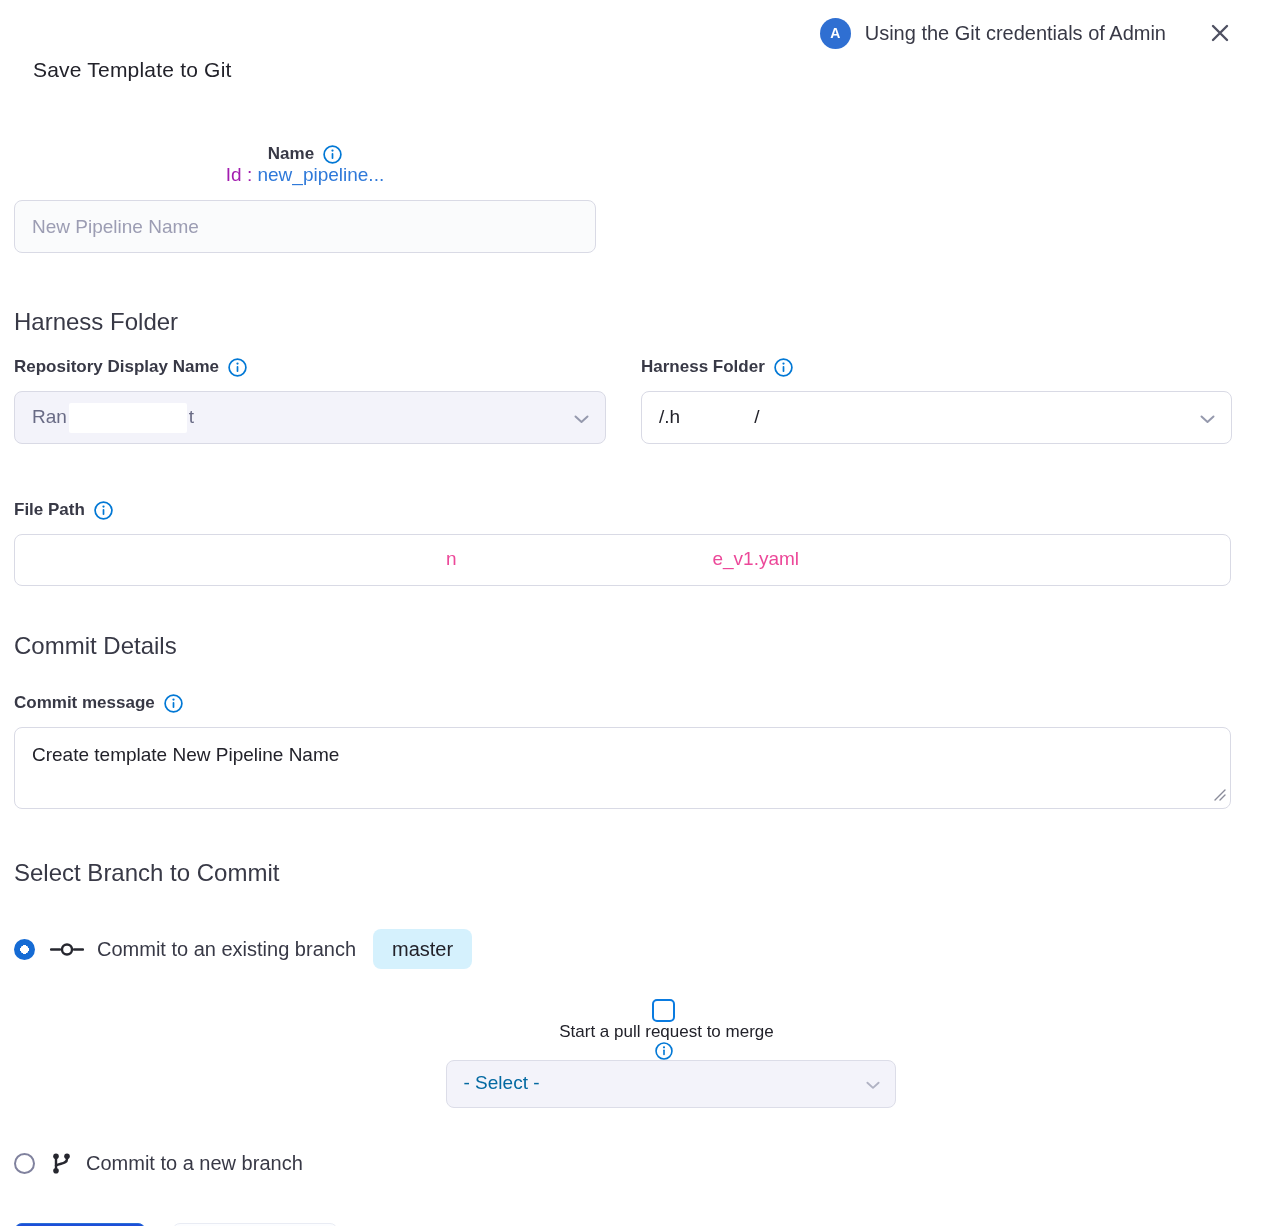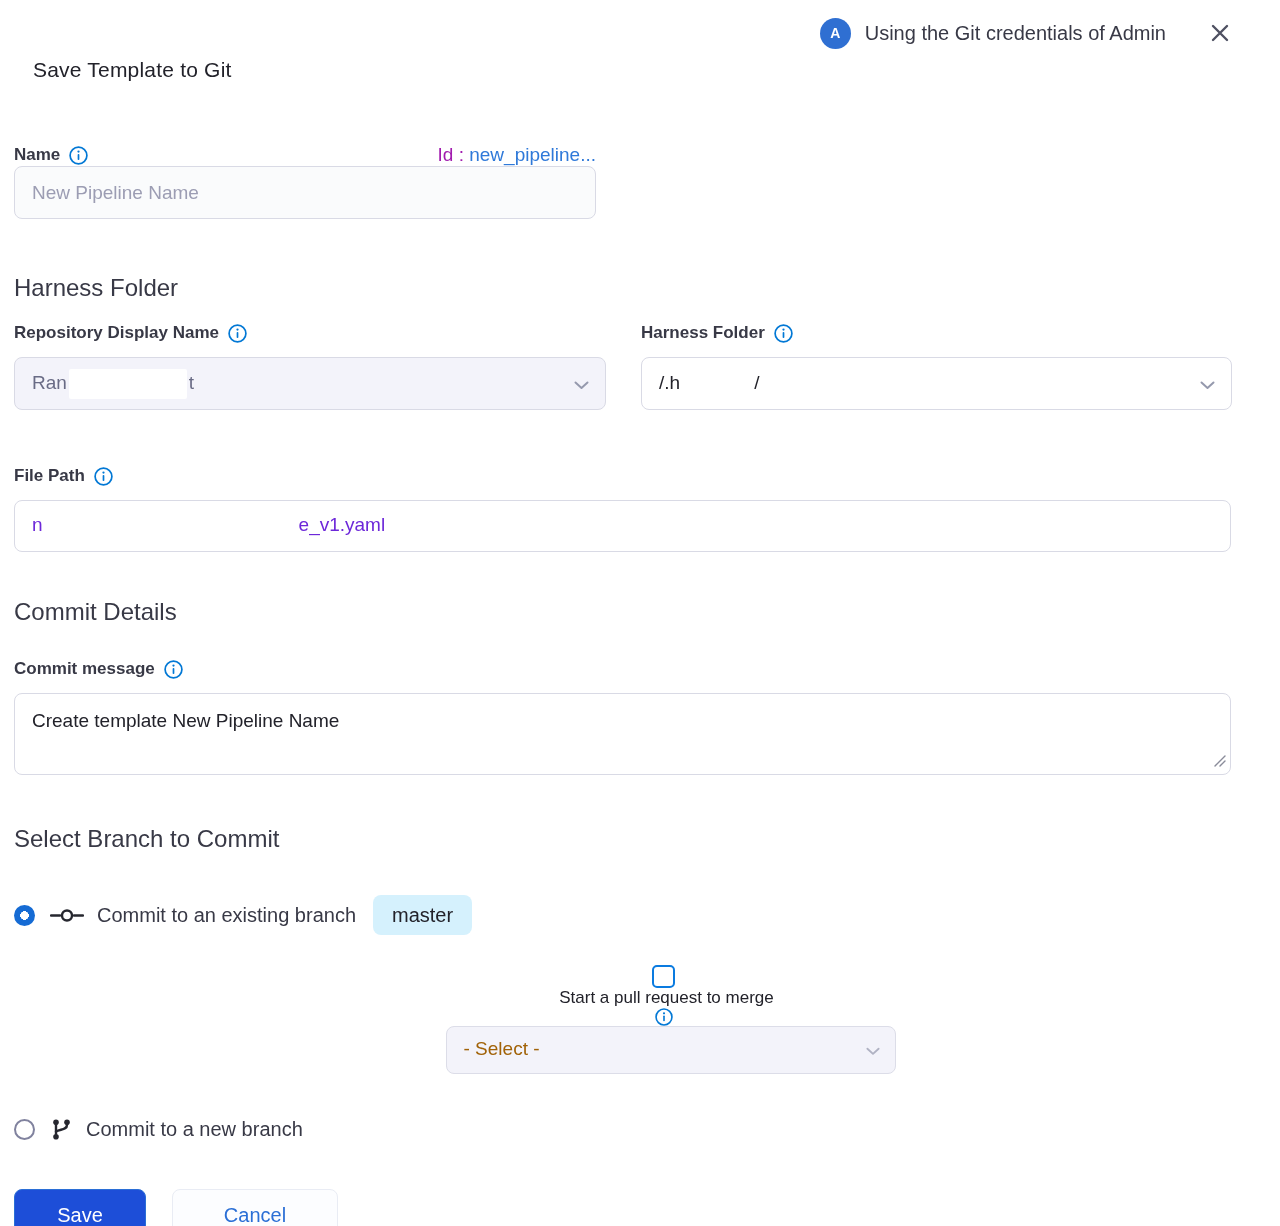--- a/index.html
+++ b/index.html
@@ -42,20 +42,22 @@
   .field-label {
     display: flex; align-items: center; gap: 9px;
     font-size: 17px; font-weight: 700; color: #383946;
   }
   .info-icon { display: inline-flex; flex: 0 0 auto; }
 
   
   .name-block { margin-top: 62px; width: 582px; }
   .name-label-row {
     display: flex; align-items: center; justify-content: space-between;
+    margin-bottom: 14px;
+    flex-direction: column;
   }
   .id-wrap { font-size: 19px; }
   .id-prefix { color: #a21caf; }
   .id-link { color: #2f79d9; text-decoration: none; cursor: pointer; }
   .text-input {
     width: 100%; height: 53px;
     border: 1px solid #d9dae5; border-radius: 8px;
     background: #fafbfc; padding: 0 17px;
     font-size: 19px; color: #22222a;
     font-family: "Liberation Sans", "DejaVu Sans", sans-serif;
@@ -91,21 +93,21 @@
   .red-repo { width: 118px; margin: 0 2px; }
   .red-folder { width: 70px; margin: 0 2px; }
   .red-filepath { width: 252px; margin: 0 2px; }
 
   
   .filepath-block { margin-top: 56px; }
   .filepath-block .field-label { margin-bottom: 14px; }
   .fake-input {
     width: 1217px; height: 52px; border: 1px solid #d9dae5; border-radius: 8px;
     background: #fff; display: flex; align-items: center; padding: 0 17px;
-    font-size: 19px; color: #6d28d9;
+    font-size: 19px; color: #ec4899; justify-content: center;
   }
 
   
   .commit-label { margin-top: 33px; margin-bottom: 14px; }
   .textarea-wrap { position: relative; width: 1217px; }
   .commit-textarea {
     width: 1217px; height: 82px; border: 1px solid #d9dae5; border-radius: 8px;
     padding: 14px 17px; font-size: 19px; color: #22222a; background: #fff;
     font-family: "Liberation Sans", "DejaVu Sans", sans-serif;
     resize: none; outline: none; line-height: 1.4;
@@ -132,21 +134,21 @@
   .pr-row { display: flex; align-items: center; margin: 30px 0 0 81px; flex-direction: column; }
   .checkbox {
     width: 23px; height: 23px; border: 2px solid #0a7be0; border-radius: 5px;
     background: #fff; flex: 0 0 auto; cursor: pointer;
   }
   .pr-label { font-size: 17px; color: #22222a; margin: 0 8px 0 14px; cursor: default; }
   .pr-select {
     margin-left: 14px; width: 450px; height: 48px;
     background: #f3f3fa; border: 1px solid #dcdde8; border-radius: 8px;
     display: flex; align-items: center; padding: 0 40px 3px 17px;
-    font-size: 19px; color: #a16207; position: relative; cursor: default;
+    font-size: 19px; color: #0369a1; position: relative; cursor: default;
   }
   .pr-select .chevron { position: absolute; right: 15px; top: 50%; transform: translateY(-50%); }
 
   .new-branch-row { margin-top: 44px; }
 
   
   .actions { display: flex; align-items: center; gap: 26px; margin-top: 48px; }
   .btn {
     height: 52px; border-radius: 8px; font-size: 20px; cursor: pointer;
     font-family: "Liberation Sans", "DejaVu Sans", sans-serif;

